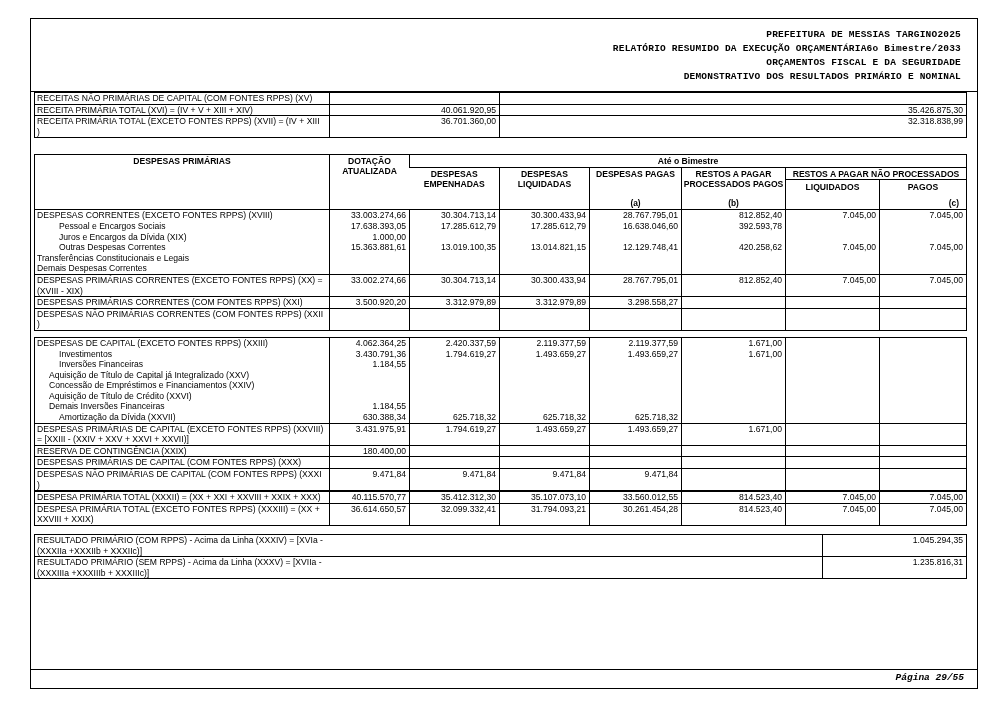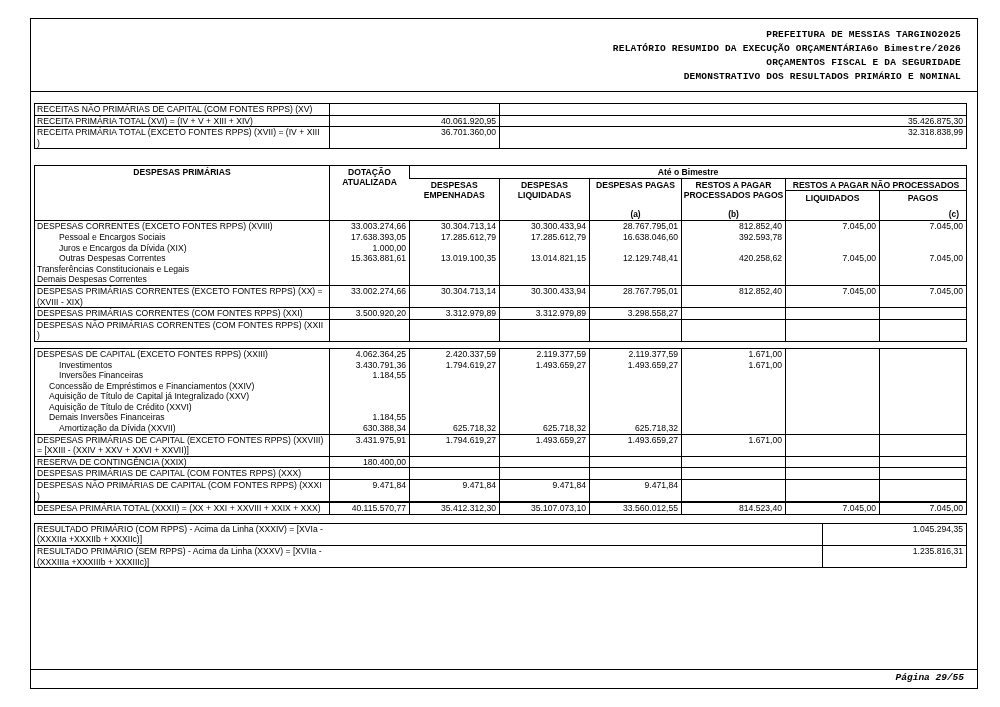--- a/index.html
+++ b/index.html
@@ -21,21 +21,21 @@
     font-size:8.6px; line-height:10.6px; }
   table.boxed { border:1px solid #000; }
   td, th { border-left:1px solid #000; vertical-align:top; overflow:hidden; }
   td:first-child, th:first-child { border-left:none; }
   td.lab { padding:0 2px; white-space:pre-line; }
   td.ind1 { padding-left:24px; }
   td.ind2 { padding-left:14px; }
   td.num { text-align:right; padding:0 3px; }
   tr.bt td { border-top:1px solid #000; }
 
-  .t-receitas { margin-top:11px; }
+  .t-receitas { }
   .t-main     { margin-top:16px;border-radius:19px; }
   .t-main2    { margin-top:6px; }
   .t-main3    { margin-top:0; }
   .t-res      { margin-top:8px; }
 
   
   thead { border-bottom:1px solid #000; }
   th { font-weight:bold; text-align:center; font-size:8.6px; line-height:10px;
     padding:1px 1px 0 1px; position:relative; }
   .th-bim { height:13px; border-bottom:1px solid #000; }
@@ -60,21 +60,21 @@
 
 <div class="frame">
 
   <div class="doc-header">
     <div class="dh-row">
       <span>PREFEITURA DE MESSIAS TARGINO</span>
       <span>2025</span>
     </div>
     <div class="dh-row">
       <span>RELATÓRIO RESUMIDO DA EXECUÇÃO ORÇAMENTÁRIA</span>
-      <span>6o Bimestre/2026</span>
+      <span>6o Bimestre/2033</span>
     </div>
     <div class="dh-row">
       <span>ORÇAMENTOS FISCAL E DA SEGURIDADE</span>
     </div>
     <div class="dh-row">
       <span>DEMONSTRATIVO DOS RESULTADOS PRIMÁRIO E NOMINAL</span>
     </div>
   </div>
 
   <hr class="header-rule">
@@ -279,31 +279,31 @@
             <td class="lab ind1">Inversões Financeiras</td>
             <td class="num">1.184,55</td>
             <td class="num"></td>
             <td class="num"></td>
             <td class="num"></td>
             <td class="num"></td>
             <td class="num"></td>
             <td class="num"></td>
           </tr>
           <tr>
+            <td class="lab ind2">Aquisição de Título de Capital já Integralizado (XXV)</td>
+            <td class="num"></td>
+            <td class="num"></td>
+            <td class="num"></td>
+            <td class="num"></td>
+            <td class="num"></td>
+            <td class="num"></td>
+            <td class="num"></td>
+          </tr>
+          <tr>
             <td class="lab ind2">Concessão de Empréstimos e Financiamentos (XXIV)</td>
-            <td class="num"></td>
-            <td class="num"></td>
-            <td class="num"></td>
-            <td class="num"></td>
-            <td class="num"></td>
-            <td class="num"></td>
-            <td class="num"></td>
-          </tr>
-          <tr>
-            <td class="lab ind2">Aquisição de Título de Capital já Integralizado (XXV)</td>
             <td class="num"></td>
             <td class="num"></td>
             <td class="num"></td>
             <td class="num"></td>
             <td class="num"></td>
             <td class="num"></td>
             <td class="num"></td>
           </tr>
           <tr>
             <td class="lab ind2">Aquisição de Título de Crédito (XXVI)</td>
@@ -395,20 +395,31 @@
           <tr>
             <td class="lab ind0">DESPESA PRIMÁRIA TOTAL (XXXII) = (XX + XXI + XXVIII + XXIX + XXX)</td>
             <td class="num">40.115.570,77</td>
             <td class="num">35.412.312,30</td>
             <td class="num">35.107.073,10</td>
             <td class="num">33.560.012,55</td>
             <td class="num">814.523,40</td>
             <td class="num">7.045,00</td>
             <td class="num">7.045,00</td>
           </tr>
+          <tr class="bt">
+            <td class="lab ind0">DESPESA PRIMÁRIA TOTAL (EXCETO FONTES RPPS) (XXXIII) = (XX +
+XXVIII + XXIX)</td>
+            <td class="num">36.614.650,57</td>
+            <td class="num">32.099.332,41</td>
+            <td class="num">31.794.093,21</td>
+            <td class="num">30.261.454,28</td>
+            <td class="num">814.523,40</td>
+            <td class="num">7.045,00</td>
+            <td class="num">7.045,00</td>
+          </tr>
         </tbody>
     </table>
 
     <table class="boxed t-res">
       <colgroup>
           <col style="width:788px">
           <col>
         </colgroup>
       <tbody>
           <tr>

